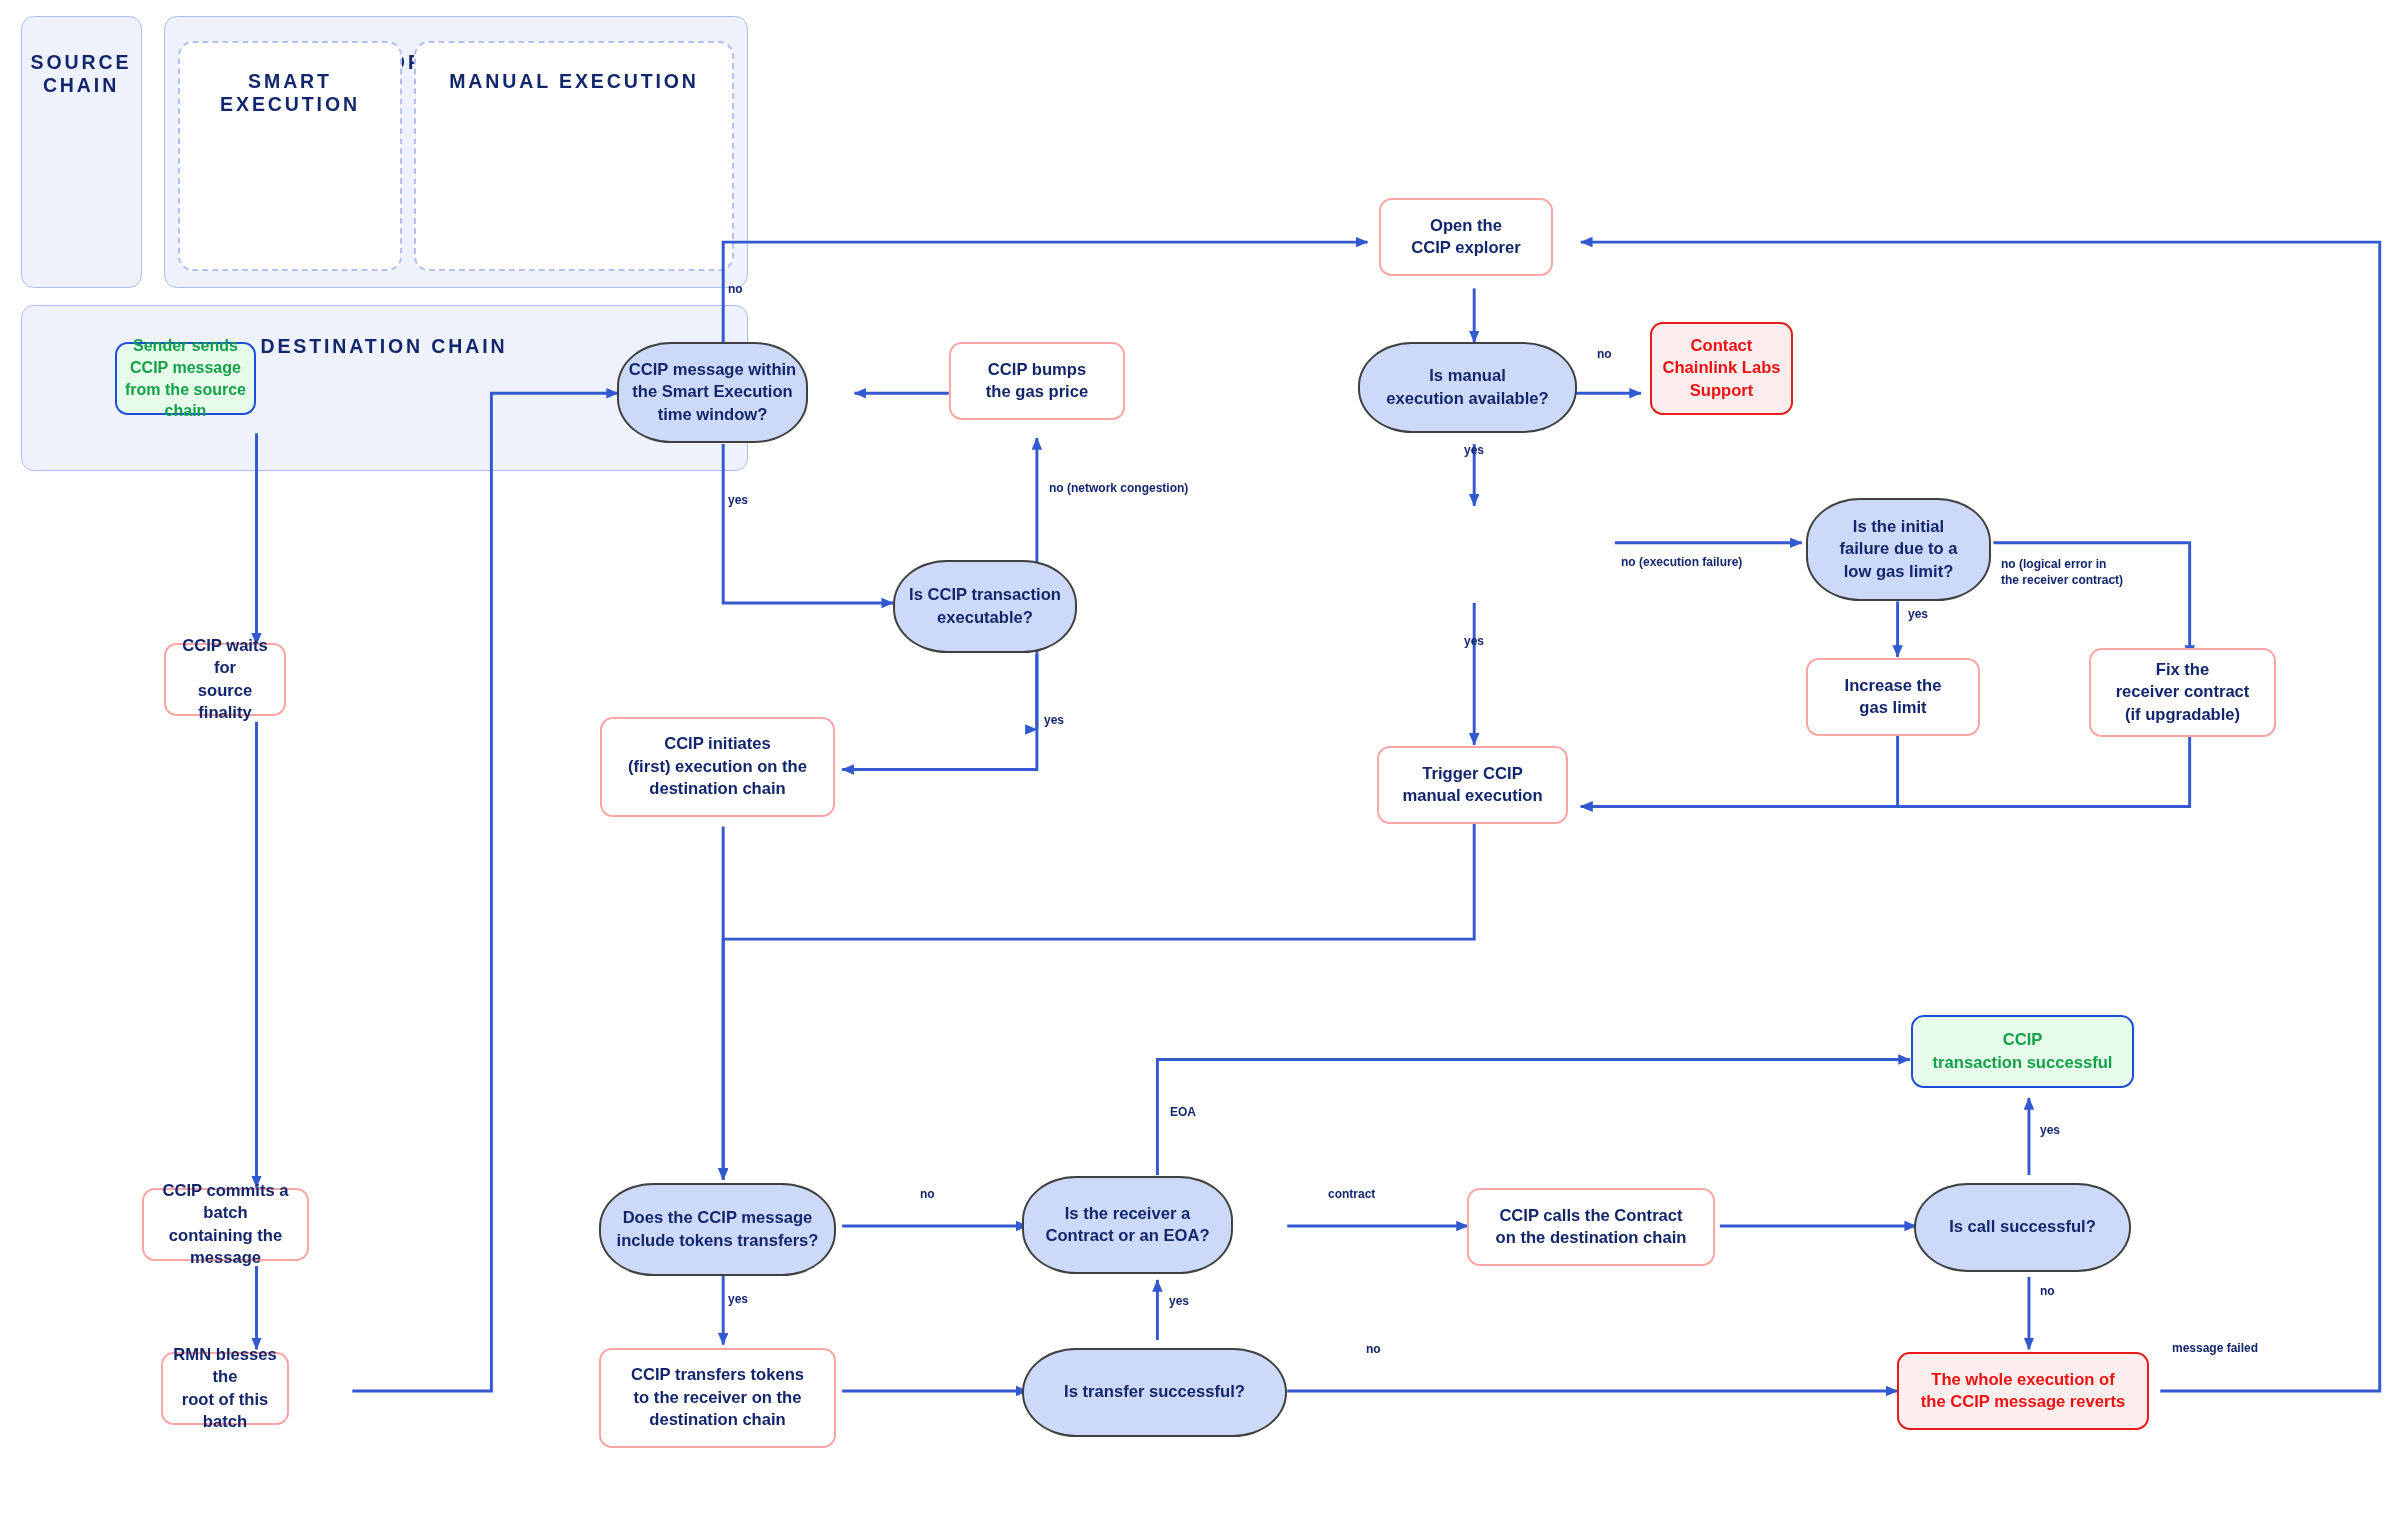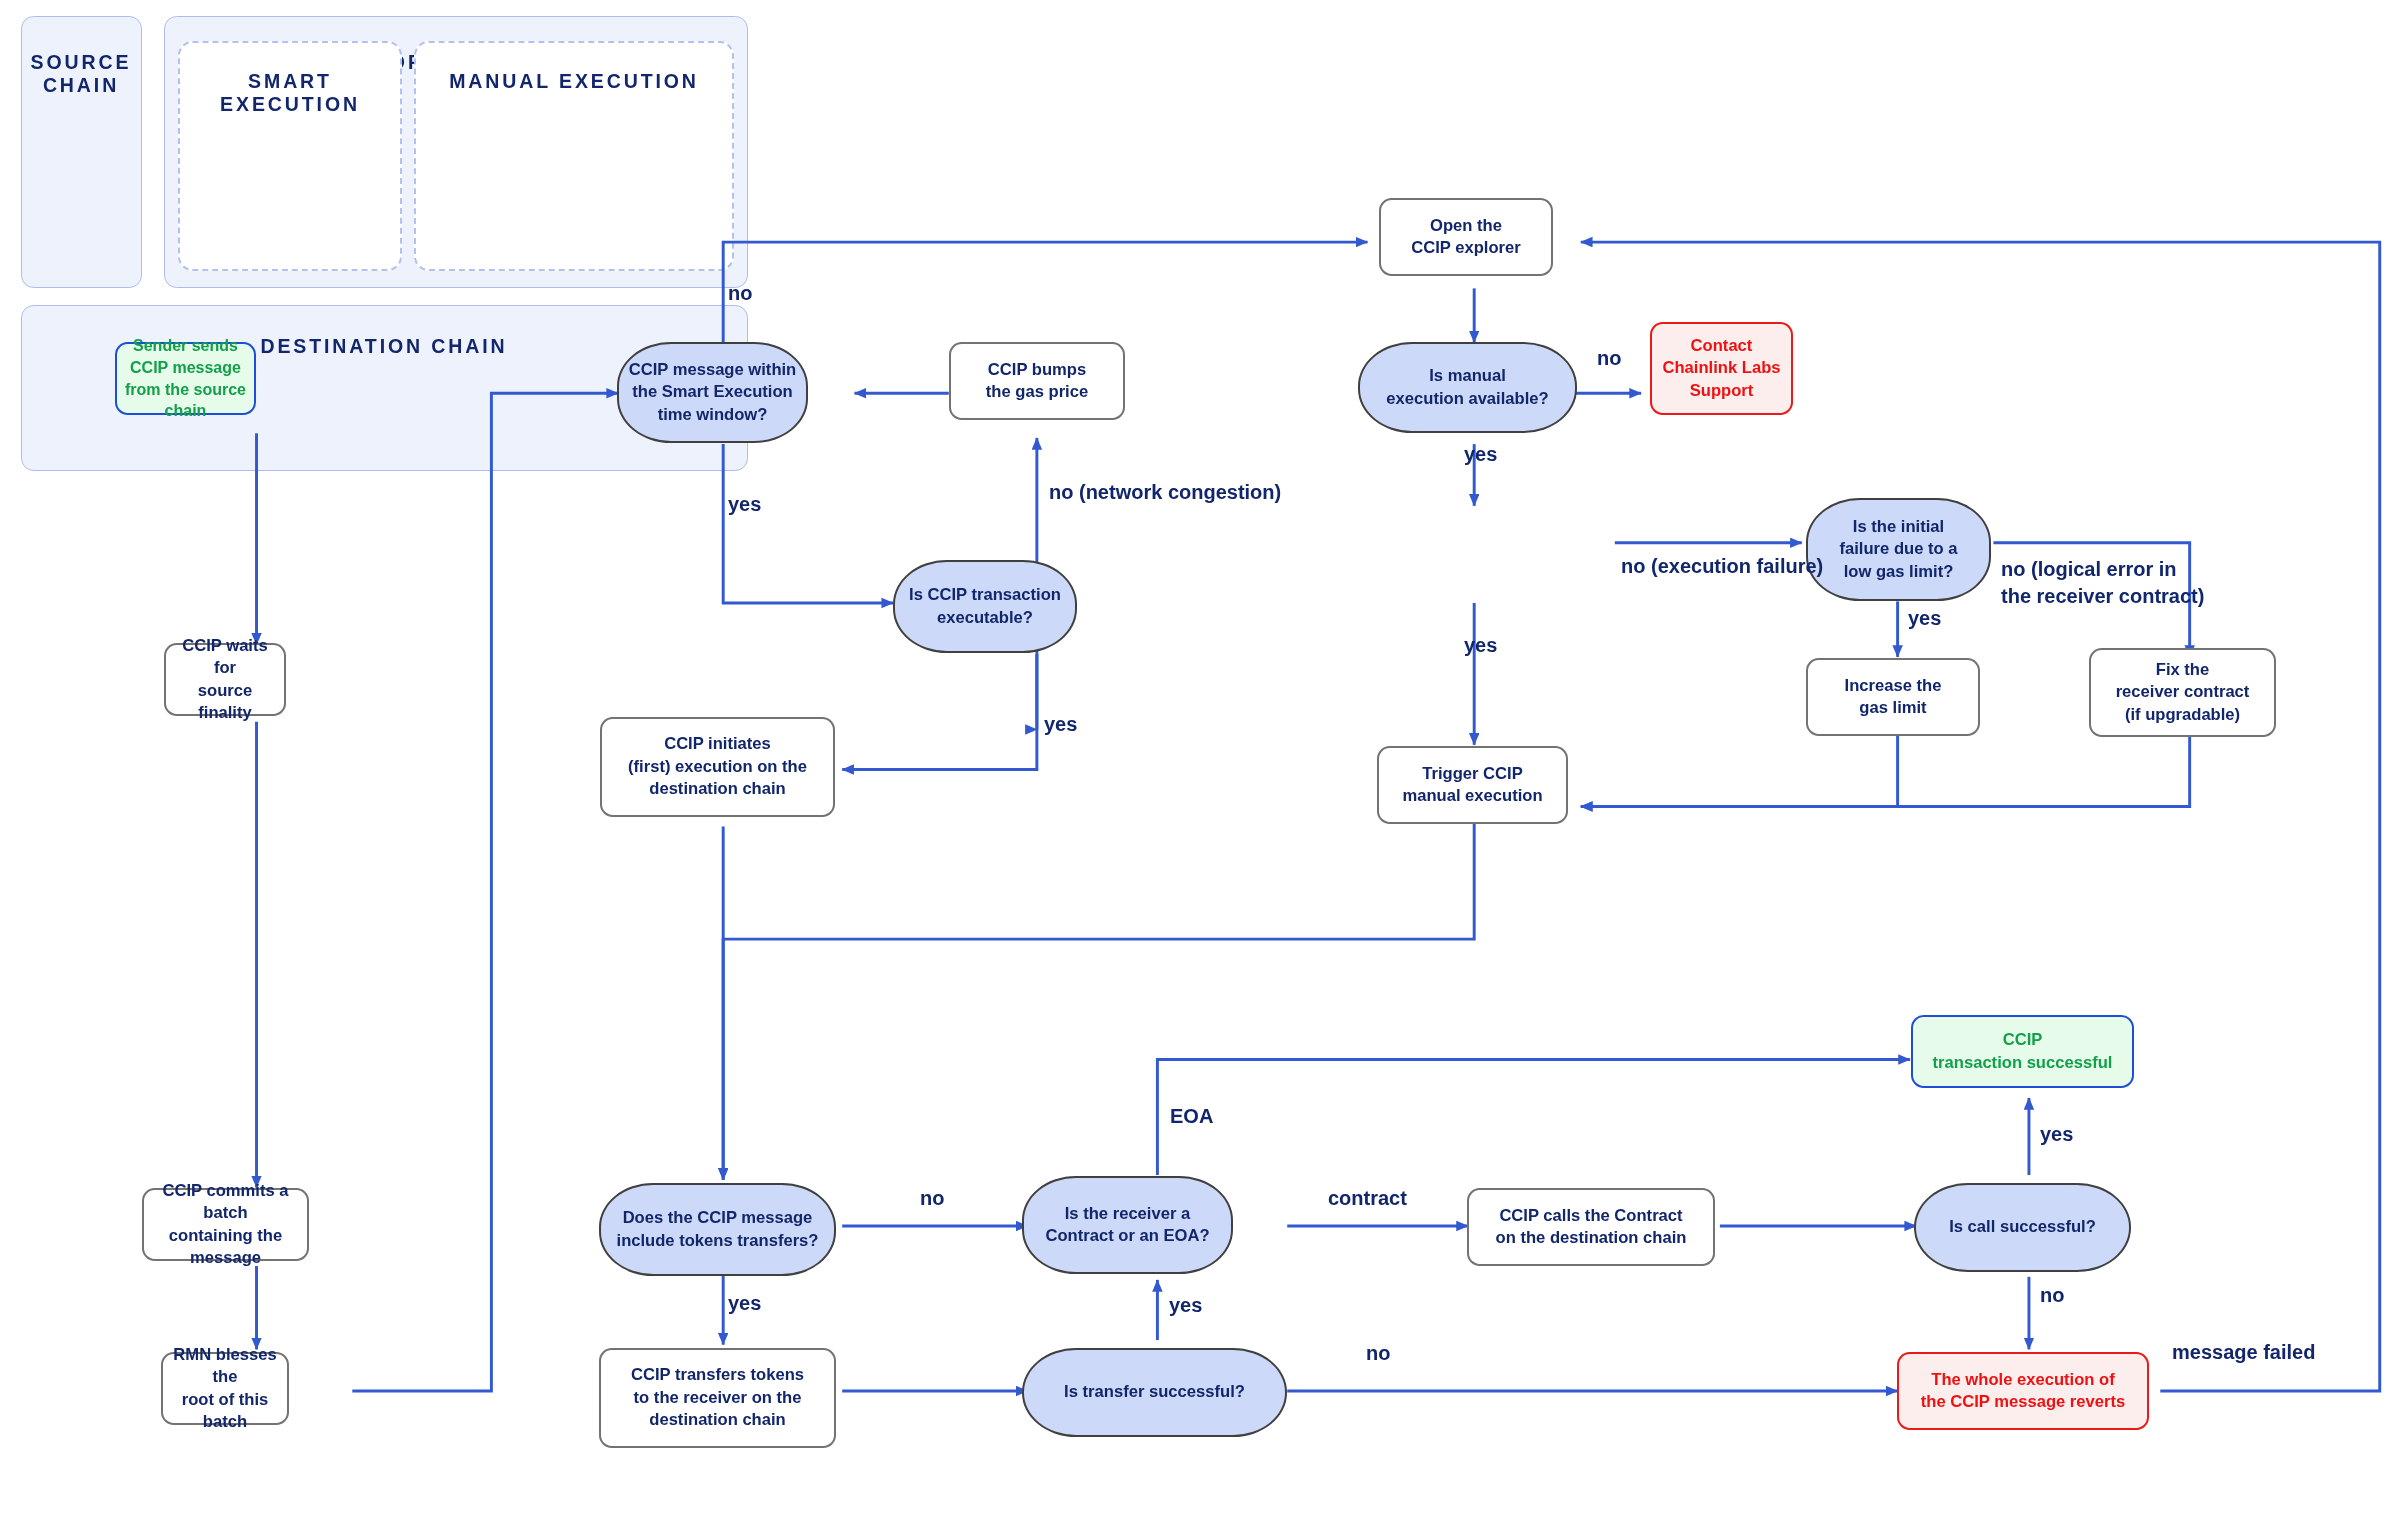--- a/index.html
+++ b/index.html
@@ -9,26 +9,26 @@
 
   .panel{position:absolute;border-radius:12.7px;box-sizing:border-box;}
   .panel.outer{background:#eef2fd;border:1.5px solid #aebcf0;}
   .panel.inner{background:#ffffff;border:2px dashed #b3c1ef;border-radius:14.6px;}
   .panel-title{position:absolute;width:100%;text-align:center;color:#12266b;
       font-size:19.5px;font-weight:700;letter-spacing:2.9px;}
 
   .node{position:absolute;box-sizing:border-box;display:flex;align-items:center;
         justify-content:center;text-align:center;line-height:1.35;
         font-weight:700;font-size:16.6px;padding:2.9px 6.8px;}
-  .node.rect{background:#ffffff;border:2px solid #737373;border-radius:12.7px;color:#12266b;}
+  .node.rect{background:#ffffff;border:2px solid #fca5a5;border-radius:12.7px;color:#12266b;}
   .node.dec{background:#ccd9f8;border:2px solid #404040;border-radius:54px/44px;color:#12266b;}
   .node.green{background:#e6fbea;border:2px solid #1d4ed8;border-radius:12.7px;color:#13a04a;}
   .node.red{background:#fdeeee;border:2px solid #e81a1a;border-radius:12.7px;color:#ef1111;}
 
-  .elabel{position:absolute;color:#12266b;font-size:20px;font-weight:700;white-space:nowrap;}
+  .elabel{position:absolute;color:#12266b;font-size:12px;font-weight:700;white-space:nowrap;}
 </style>
 </head>
 <body>
 
 <div id="stage">
 
   <div class="panel outer" style="left:20.5px;top:15.6px;width:121px;height:272px;">
     <div class="panel-title" style="top:34px;">SOURCE CHAIN</div>
   </div>
 

